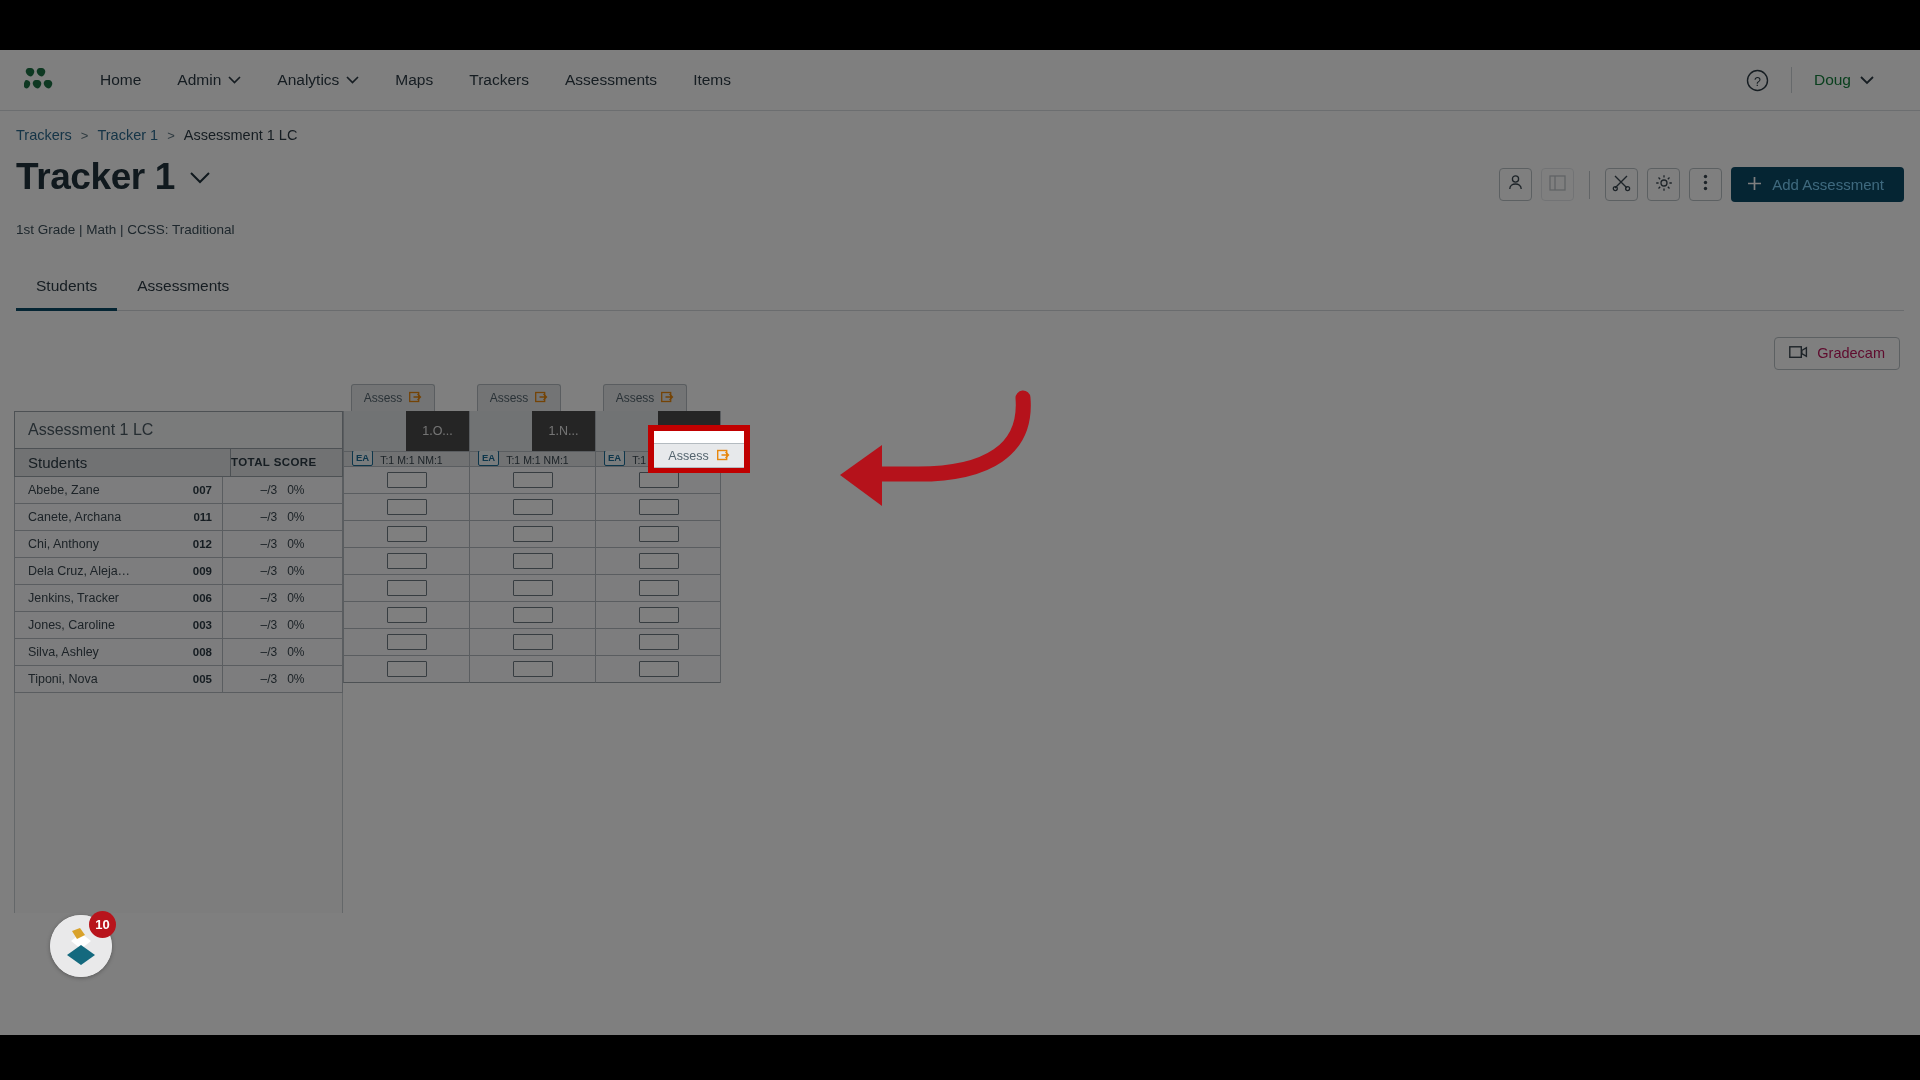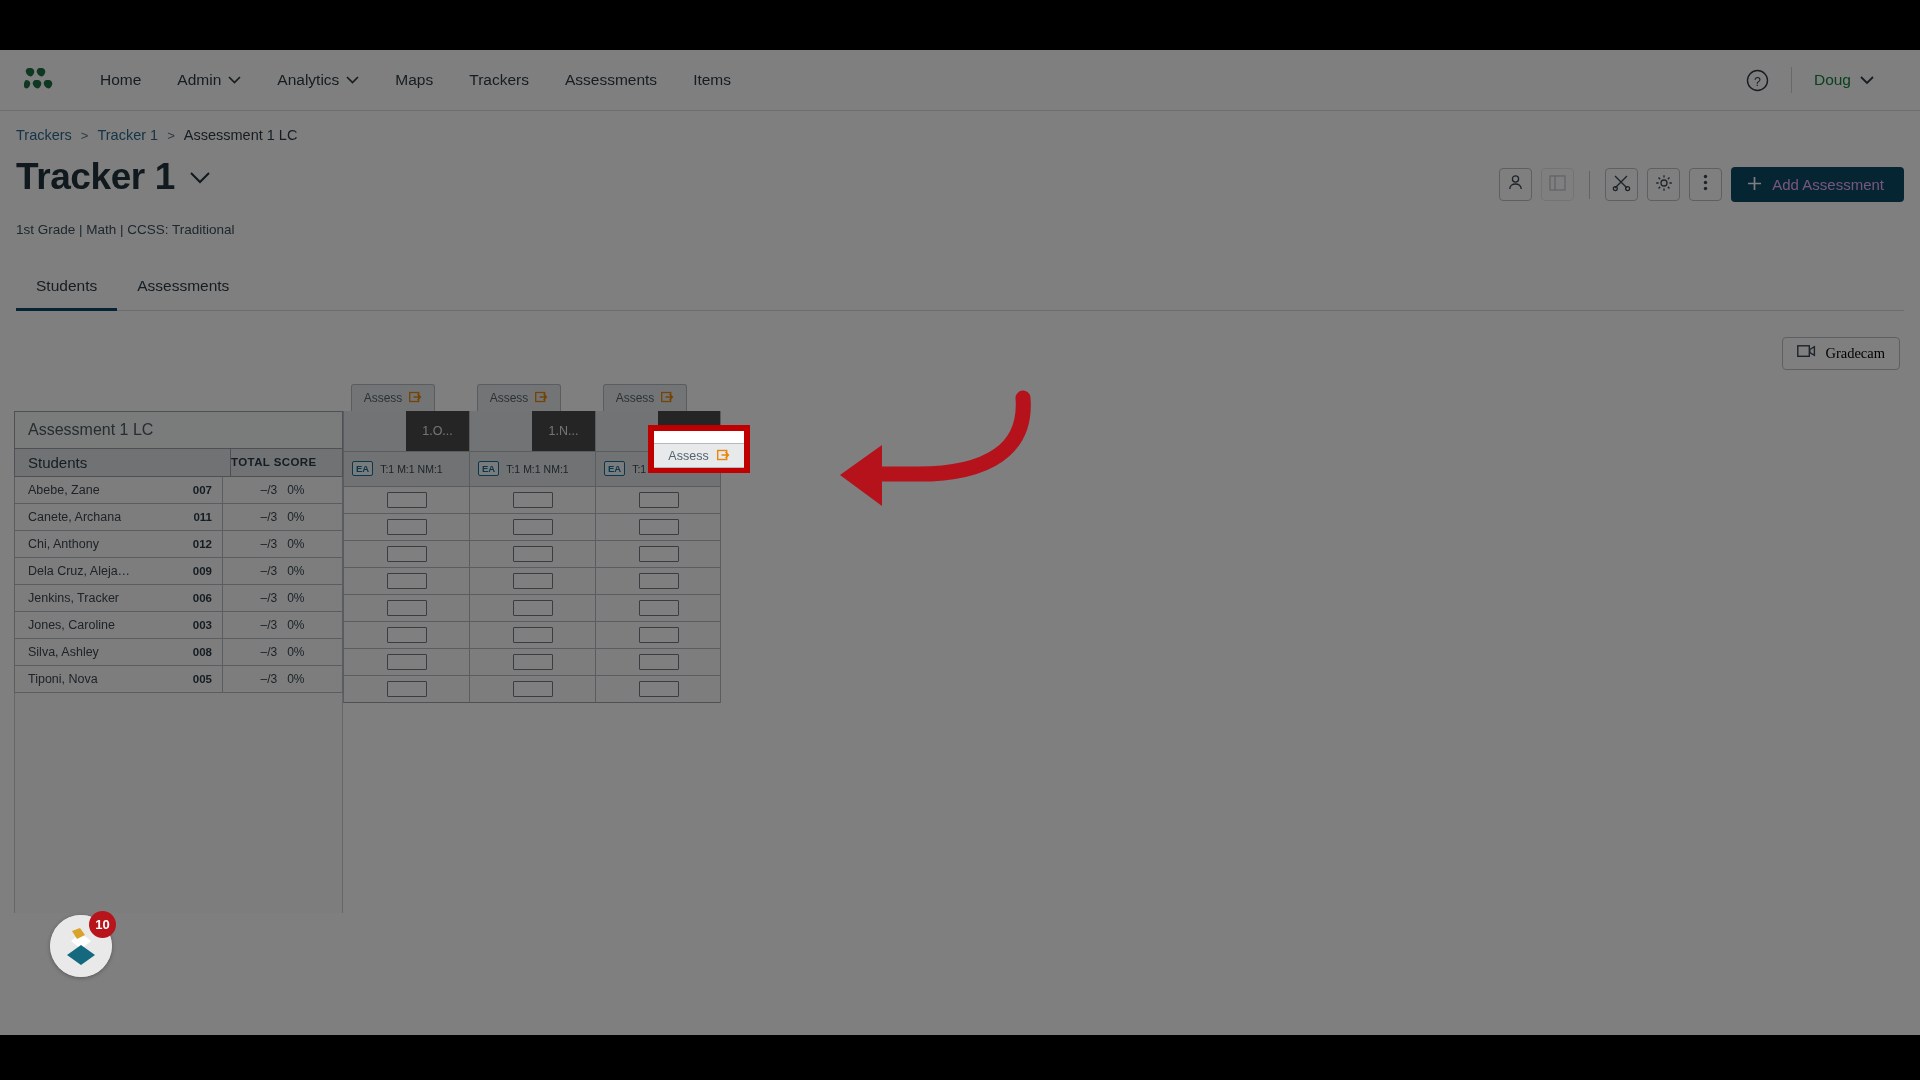--- a/index.html
+++ b/index.html
@@ -78,44 +78,44 @@
 
   #header-actions { display: flex; align-items: center; gap: 9px; padding-top: 10px; }
   .icon-btn {
     width: 33px; height: 33px; border: 1px solid #b9c0c5; border-radius: 4px;
     background: transparent; display: flex; align-items: center; justify-content: center;
     cursor: pointer;
   }
   .icon-btn.disabled { border-color: #cfd5d9; opacity: .55; }
   .vr { width: 1px; height: 28px; background: #c3c9cd; margin: 0 6px; }
   #add-assessment-btn {
-    background: #0b4a67; color: #f0abfc; border: none; border-radius: 4px;
+    background: #0b4a67; color: #7dd3fc; border: none; border-radius: 4px;
     height: 35px; padding: 0 20px 0 16px; font-size: 15px;
     display: flex; align-items: center; gap: 10px; cursor: pointer;
     font-family: "Liberation Sans", sans-serif;
   }
 
   
   #tabs {
     margin: 30px 16px 0 16px; border-bottom: 1px solid #d4d9dc;
     display: flex; gap: 0;
   }
   .tab {
     font-size: 15.5px; color: #2d3b45; padding: 10px 20px 13px 20px;
     cursor: pointer; border-bottom: 3px solid transparent; margin-bottom: -1px;
   }
   .tab.active { border-bottom-color: #0b4a67; font-weight: 400; }
 
   
   #gradecam-row { display: flex; justify-content: flex-end; padding: 26px 20px 0 16px; }
   #gradecam-btn {
     border: 1px solid #b9c0c5; border-radius: 4px; background: transparent;
-    height: 33px; padding: 0 14px; font-size: 14.5px; color: #000000;
+    height: 33px; padding: 0 14px; font-size: 14.5px; color: #be185d;
     display: flex; align-items: center; gap: 9px; cursor: pointer;
-    font-family: Liberation Serif, serif;
+    font-family: Liberation Sans, sans-serif;
   }
 
   
   #grid-wrap { position: relative; margin-top: 14px; padding-left: 14px; }
   #grid { position: relative; display: flex; align-items: flex-start; }
 
   
   #left-panel { width: 329px; flex: 0 0 329px; position: relative; }
   #assessment-name-cell {
     height: 38px; border: 1px solid #9ba3a9; background: #f5f6f7;
@@ -157,22 +157,22 @@
     display: flex; align-items: center; justify-content: center; gap: 7px;
     font-size: 12px; color: #54646e; cursor: pointer;
   }
   .std-row { height: 40px; position: relative; background: #e3e6e8; border-left: 1px solid #b4bbc0; }
   .std-badge {
     position: absolute; right: 0; top: 0; width: 63px; height: 40px;
     background: #4a4a4a; color: #e8e8e8; font-size: 12.5px;
     display: flex; align-items: center; justify-content: center;
   }
   .meta-row {
-    height: 36px; background: #e2e5e7; border: 1px solid #b4bbc0; border-right: none;
-    display: flex; align-items: center; gap: 7px; padding-left: 8px;
+    height: 16px; background: #e2e5e7; border: 1px solid #b4bbc0; border-right: none;
+    display: flex; align-items: flex-end; gap: 7px; padding-left: 8px;
   }
   .ea-chip {
     border: 1px solid #1b6c96; color: #1b6c96; font-size: 9.5px; font-weight: 700;
     padding: 1px 3px; border-radius: 2px; background: #f3f8fb; line-height: 1.2;
   }
   .meta-txt { font-size: 10.5px; color: #3a4750; }
   .cell-row {
     height: 27px; border-bottom: 1px solid #b4bbc0; border-left: 1px solid #b4bbc0;
     background: #fbfbfc; display: flex; align-items: center; justify-content: center;
   }

